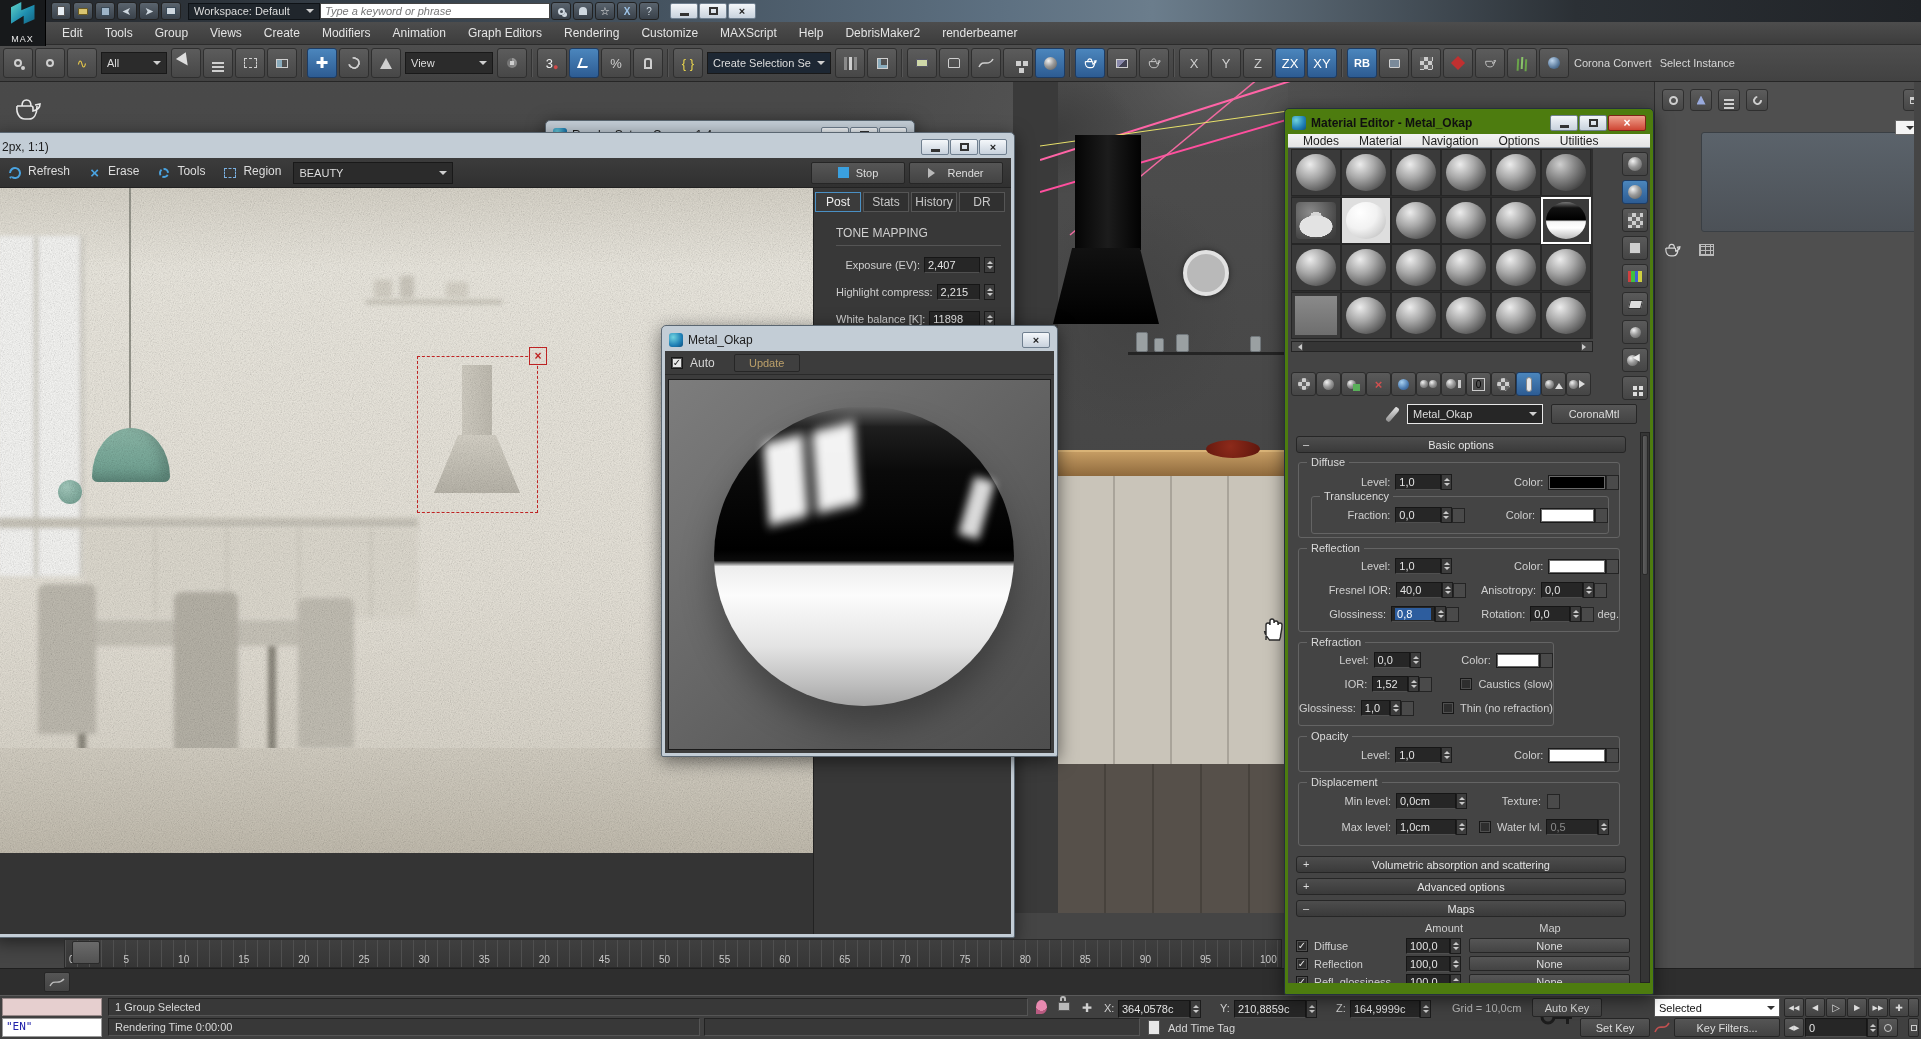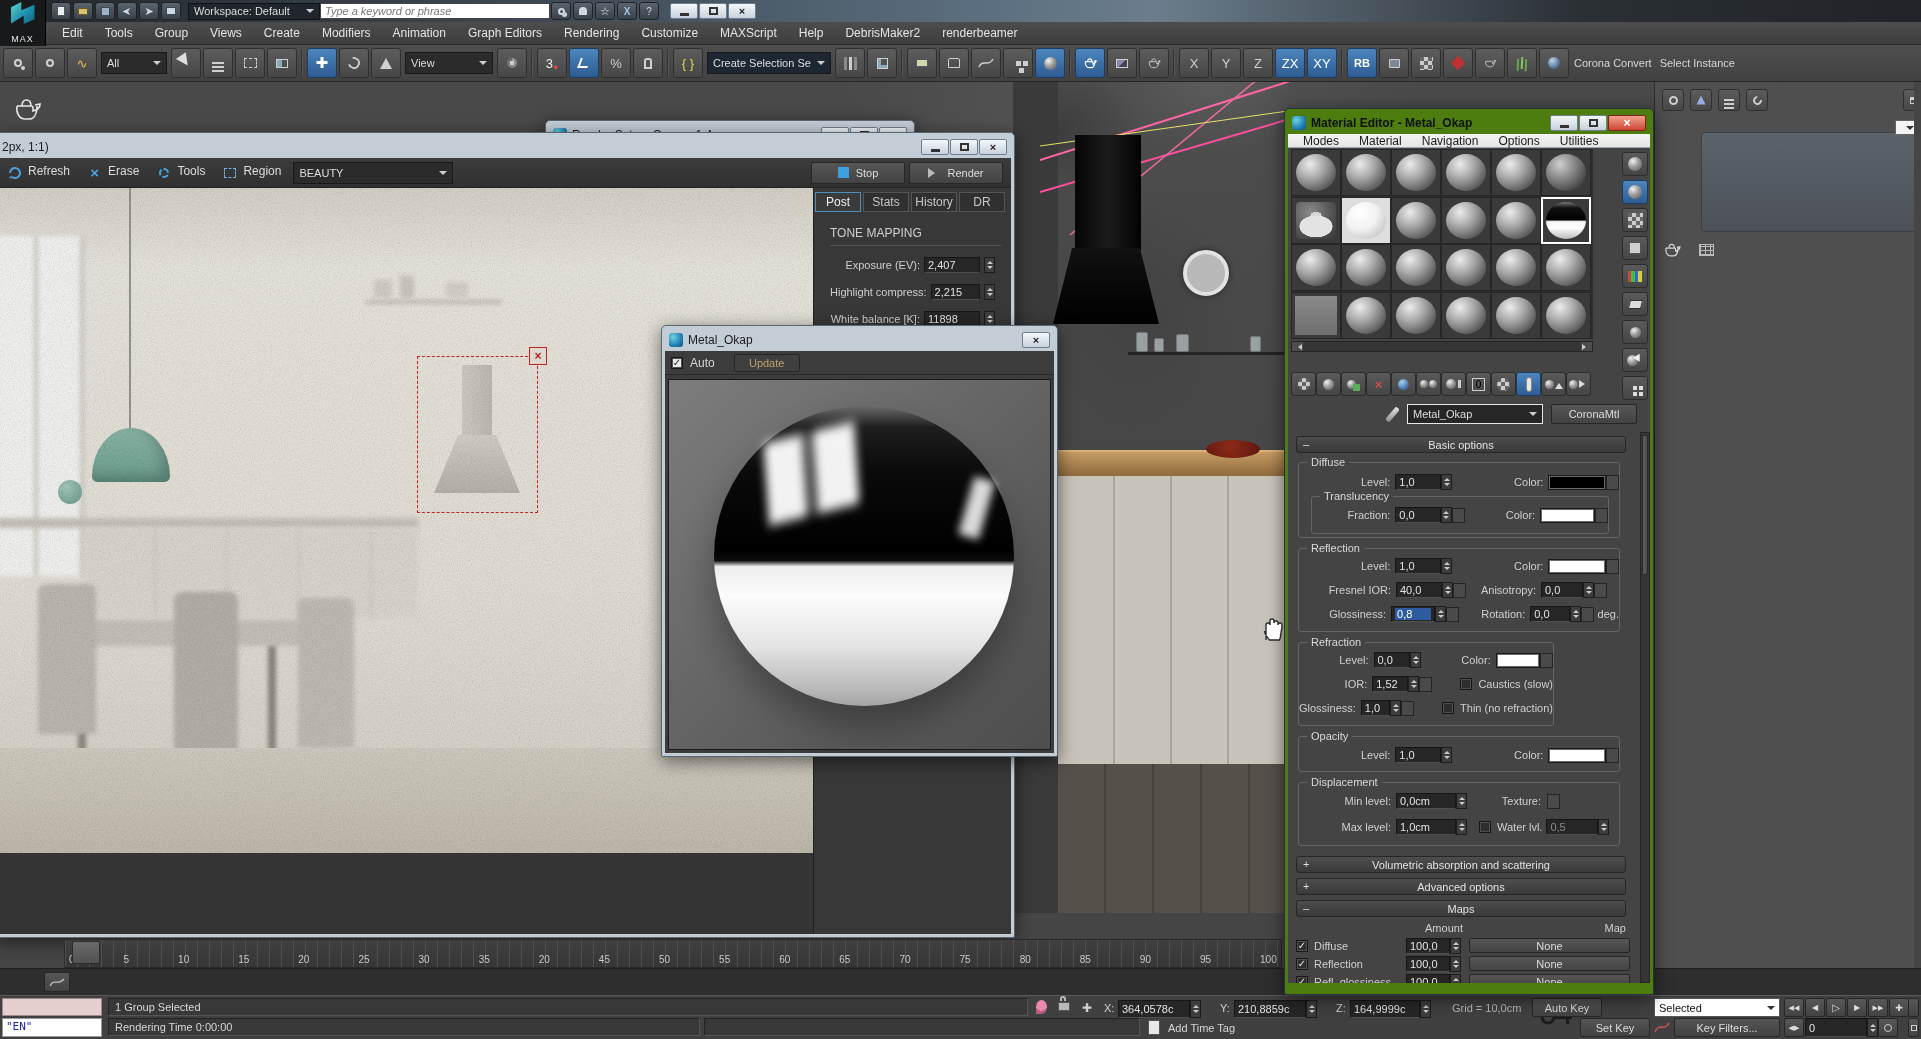--- a/index.html
+++ b/index.html
@@ -545,21 +545,21 @@
       </div>
 
       <div class="vfb-panel">
         <div class="vfb-tabs" style="position:static;display:flex;gap:2px;justify-content:flex-end;padding:4px 6px 0 0">
 
         <div class="vtab">Post</div>
             <div class="vtab">Stats</div>
             <div class="vtab">History</div>
             <div class="vtab">DR</div>
           </div>
-        <div style="padding:14px 10px 0 16px">
+        <div style="padding:14px 10px 0 22px">
           <div class="txt" style="font-size:12px;color:#cfcfcf">TONE MAPPING</div>
           <div style="border-top:1px solid #555;margin-top:5px"></div>
           <div>
 
           <div class="tmrow">
               <span class="plab" style="flex:1">Exposure (EV):</span>
               <span class="fld" style="width:56px">
                   <span class="v">2,407</span>
                 </span>
               <span class="spin">
@@ -1124,21 +1124,21 @@
             <span>Advanced options</span>
           </div>
         <div class="roll" style="top:468px">
             <span class="pm">–</span>
             <span>Maps</span>
           </div>
 
         <div class="row" style="position:absolute;left:8px;top:490px;width:330px">
           <span style="width:118px"></span>
           <span class="plab" style="width:60px;text-align:center">Amount</span>
-          <span class="plab" style="flex:1;">Map</span>
+          <span class="plab" style="flex:1;text-align:center">Map</span>
         </div>
         <div class="abs" style="left:8px;top:505px;width:334px">
 
         <div class="row" style="height:17px;margin-bottom:1px">
             <span class="cb on"></span>
             <span class="plab" style="width:92px;text-align:left;margin-left:6px">Diffuse</span>
             <span class="fld" style="width:44px">
                 <span class="v">100,0</span>
               </span>
             <span class="spin">

